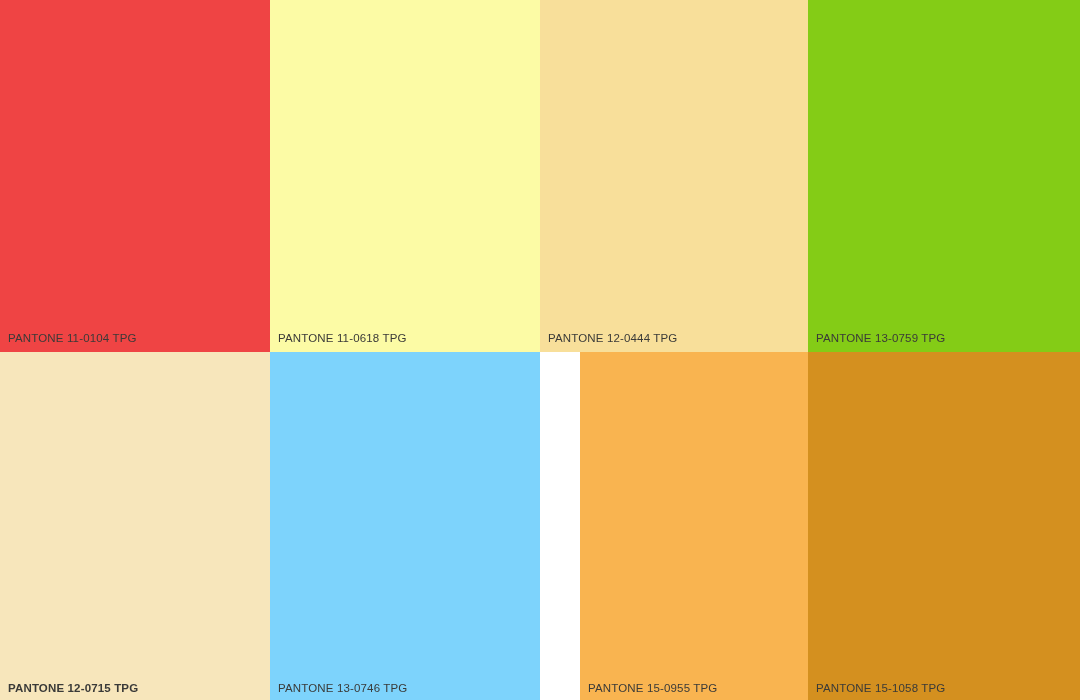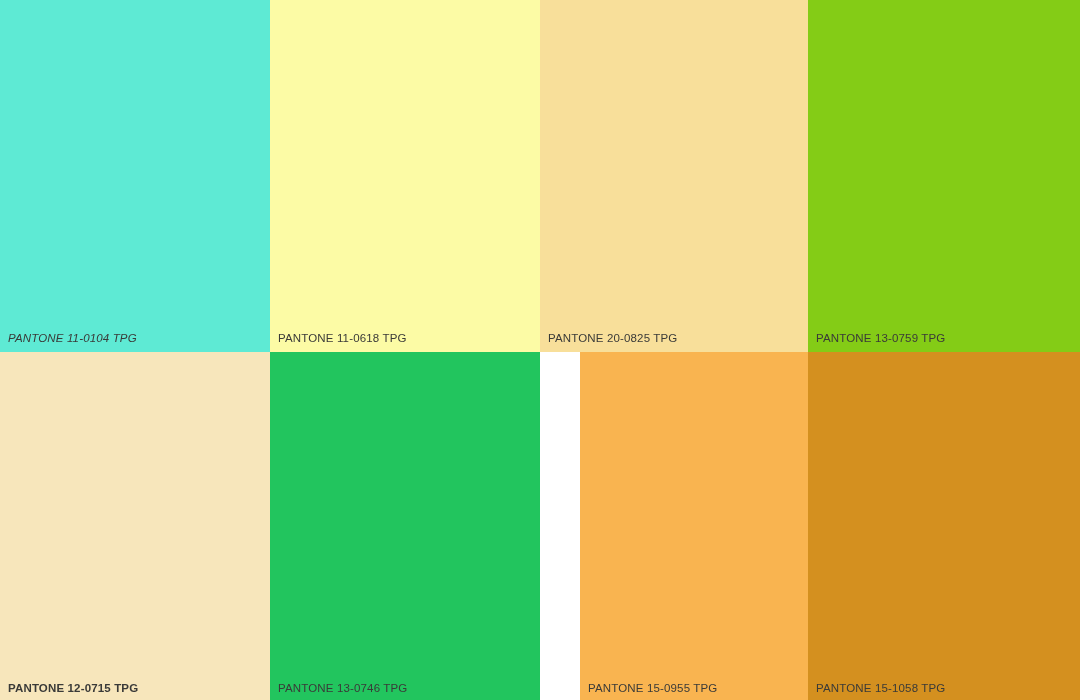--- a/index.html
+++ b/index.html
@@ -44,37 +44,37 @@
   
   .row-bottom .swatch-label {
     bottom: 5px;
   }
 </style>
 </head>
 <body>
 
 <div id="palette-grid">
 
-  <div class="swatch row-top" style="background-color: #5eead4; font-style: italic;">
+  <div class="swatch row-top" style="background-color: #ef4444;">
     <span class="swatch-label" style="color: rgb(58, 58, 56);">PANTONE 11-0104 TPG</span>
   </div>
   <div class="swatch row-top" style="background-color: rgb(252, 251, 165);">
     <span class="swatch-label" style="color: rgb(58, 58, 56);">PANTONE 11-0618 TPG</span>
   </div>
   <div class="swatch row-top" style="background-color: rgb(248, 223, 154);">
-    <span class="swatch-label" style="color: rgb(58, 58, 56);">PANTONE 20-0825 TPG</span>
+    <span class="swatch-label" style="color: rgb(58, 58, 56);">PANTONE 12-0444 TPG</span>
   </div>
   <div class="swatch row-top" style="background-color: #84cc16; text-align: right;">
     <span class="swatch-label" style="color: rgb(58, 58, 56);">PANTONE 13-0759 TPG</span>
   </div>
 
   <div class="swatch row-bottom" style="background-color: rgb(247, 230, 187); font-weight: bold;">
     <span class="swatch-label" style="color: rgb(58, 58, 56);">PANTONE 12-0715 TPG</span>
   </div>
-  <div class="swatch row-bottom" style="background-color: #22c55e; text-decoration: underline;">
+  <div class="swatch row-bottom" style="background-color: #7dd3fc; text-decoration: underline;">
     <span class="swatch-label" style="color: rgb(58, 58, 56);">PANTONE 13-0746 TPG</span>
   </div>
   <div class="swatch row-bottom" style="background-color: rgb(249, 180, 80); margin-left: 40px;">
     <span class="swatch-label" style="color: rgb(58, 58, 56);">PANTONE 15-0955 TPG</span>
   </div>
   <div class="swatch row-bottom" style="background-color: rgb(212, 144, 31);">
     <span class="swatch-label" style="color: rgb(58, 58, 56);">PANTONE 15-1058 TPG</span>
   </div>
 
 </div>

